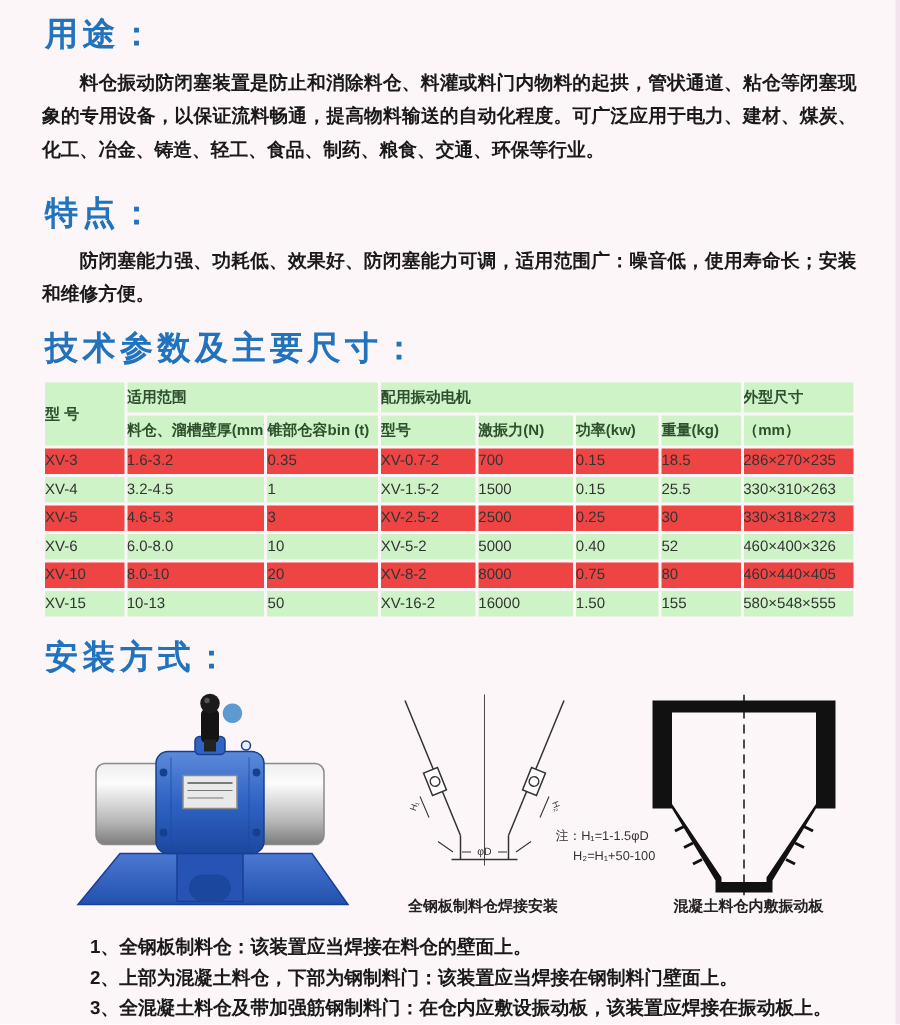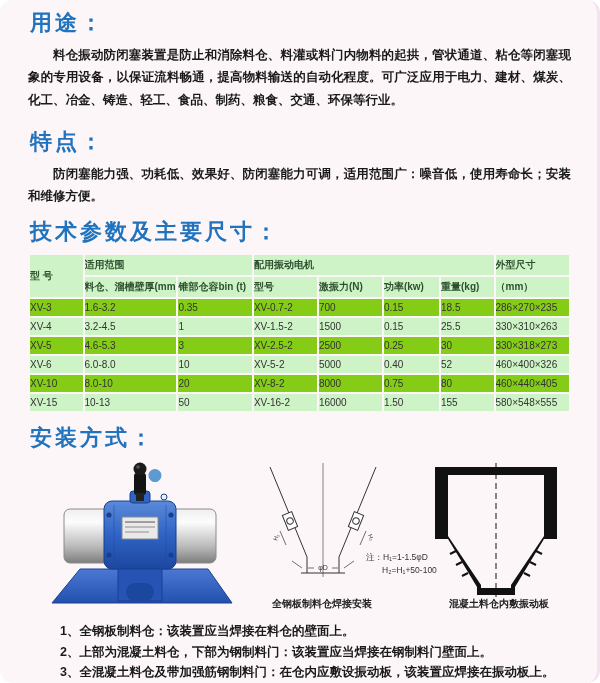--- a/index.html
+++ b/index.html
@@ -2,21 +2,20 @@
 <html><head>
 <meta charset="utf-8">
 <style>
   * { margin:0; padding:0; box-sizing:border-box; }
   html,body { background:#fff; }
   .page {
     position:relative; width:600px; height:683px; overflow:hidden;
     background:#fdf6f9; border-right:3px solid #f3e2ef;
     font-family:"Liberation Sans", sans-serif; color:#1c1c1c;
     padding:8px 26px 0 28px;
-    border-radius:13px;
   }
   h2.sec {
     font-family:"DejaVu Serif", serif;
     color:#2173bd; font-size:22px; font-weight:bold; letter-spacing:3px;
     margin:0 0 6px 2px;
   }
   p.body {
     font-size:12.5px; font-weight:bold; line-height:1.78; color:#1a1a1a;
     text-align:justify; margin-bottom:4px;
   }
@@ -25,27 +24,27 @@
 
   table.specs {
     width:100%; border-collapse:separate; border-spacing:2px;
     table-layout:fixed; margin:2px 0 10px 0;
     font-size:10px; color:#333;
   }
   table.specs th, table.specs td {
     background:#cdf3c6; text-align:left; vertical-align:middle;
     padding:3px 0; font-weight:normal; white-space:nowrap; overflow:hidden;
   }
-  table.specs td.w { background:#84cc16; }
+  table.specs td.w { background:#ef4444; }
   table.specs thead th { font-weight:bold; color:#2f4f2f; }
 
   .figures { position:relative; height:158px; margin-top:2px; }
   .fig-photo { position:absolute; left:6px; top:-2px; }
   .fig-steel { position:absolute; left:222px; top:2px; }
-  .fig-note  { position:absolute; left:338px; top:92px; font-size:8.5px; color:#333; line-height:1.5; white-space:nowrap; }
+  .fig-note  { position:absolute; left:338px; top:92px; font-size:8.5px; color:#333; line-height:1.5; white-space:nowrap;text-align:center; }
   .fig-note .l2 { padding-left:16px; }
   .fig-concrete { position:absolute; left:392px; top:4px; }
   .caption { position:absolute; top:138px; font-size:10px; font-weight:bold; color:#222; text-align:center; }
   .cap-steel { left:214px; width:160px; }
   .cap-concrete { left:386px; width:170px; }
 
   .notes { margin-top:4px; }
   .notes .note-item {
     font-size:12.5px; font-weight:bold; color:#1a1a1a; line-height:1.62;margin-left:32px;
   }

